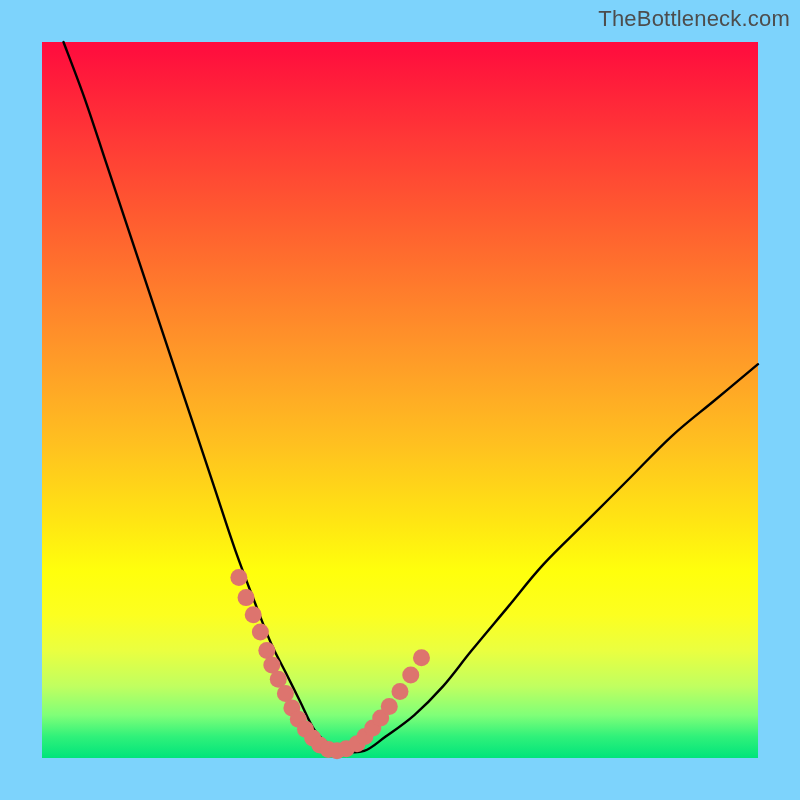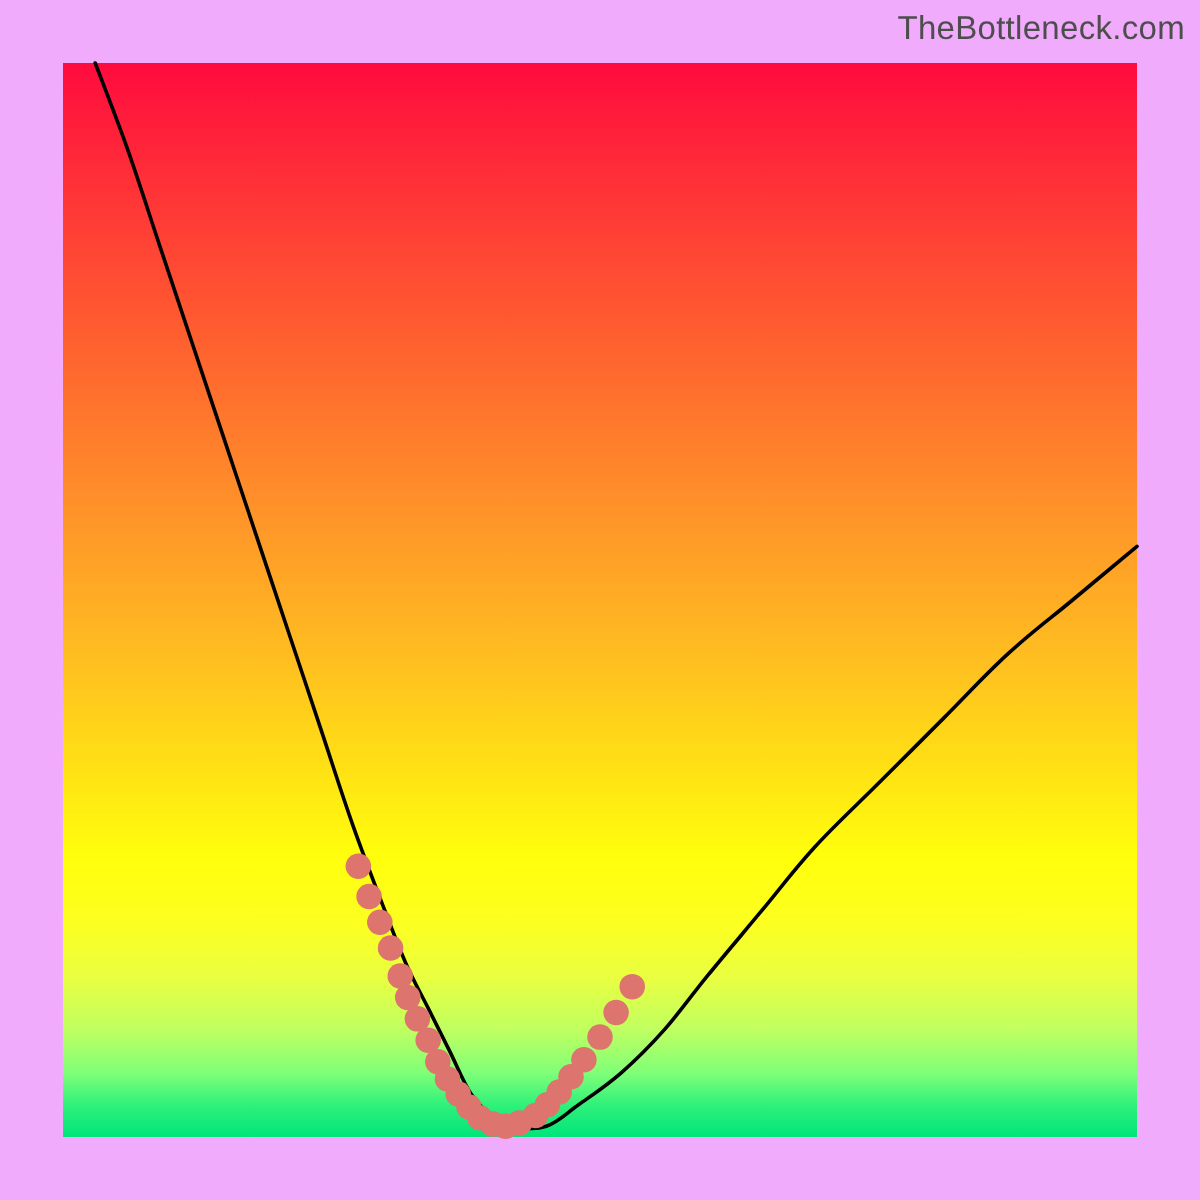--- a/index.html
+++ b/index.html
@@ -8,21 +8,21 @@
     width: 800px;
     height: 800px;
     overflow: hidden;
     background: #000;
     font-family: Arial, Helvetica, sans-serif;
   }
   .frame {
     position: relative;
     width: 800px;
     height: 800px;
-    background: #f0abfc;
+    background: #7dd3fc;
   }
   .plot {
     position: absolute;
     left: 42px;
     top: 42px;
     width: 716px;
     height: 716px;
     background: linear-gradient(to bottom,
       #ff0b3e 0%,
       #ff1f3a 6%,

